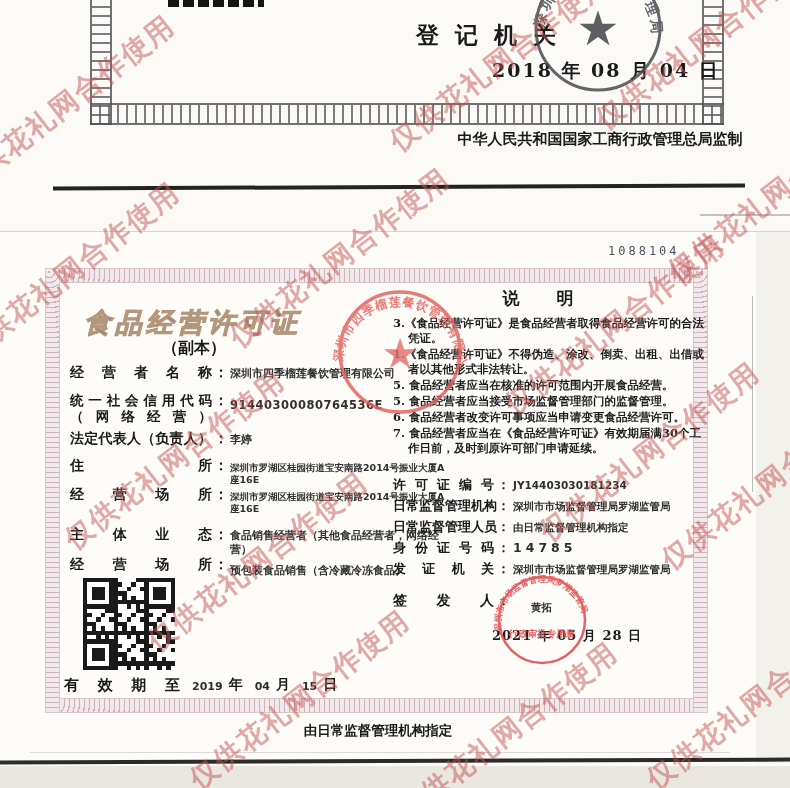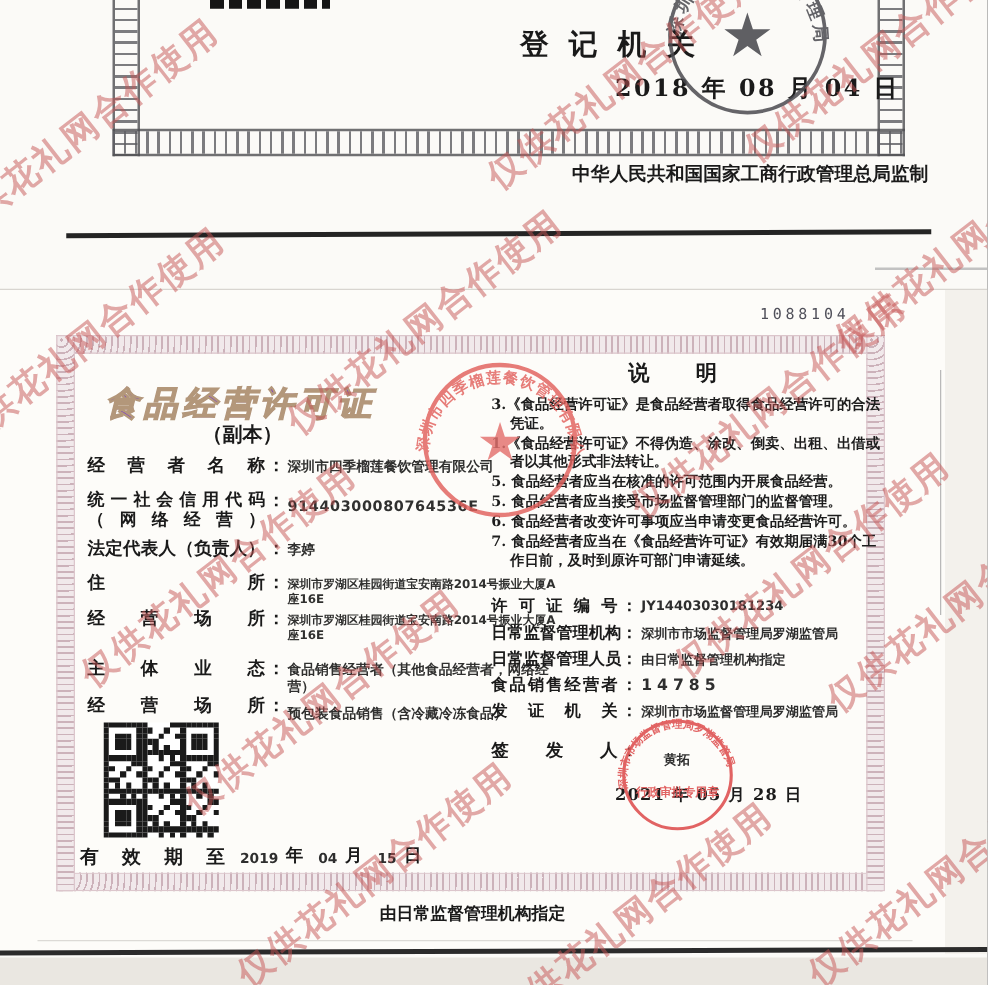--- a/index.html
+++ b/index.html
@@ -463,21 +463,21 @@
       <span class="rlabel">日常监督管理机构</span>
       <span class="rcolon">：</span>
       <span class="rval">深圳市市场监督管理局罗湖监管局</span>
     </div>
     <div class="abs rrow" style="left:393px;top:518px">
       <span class="rlabel">日常监督管理人员</span>
       <span class="rcolon">：</span>
       <span class="rval">由日常监督管理机构指定</span>
     </div>
     <div class="abs rrow" style="left:393px;top:539px">
-      <span class="rlabel">食品销售经营者</span>
+      <span class="rlabel">身份证号码</span>
       <span class="rcolon">：</span>
       <span class="rval phone">14785</span>
     </div>
     <div class="abs rrow" style="left:393px;top:560px">
       <span class="rlabel">发证机关</span>
       <span class="rcolon">：</span>
       <span class="rval">深圳市市场监督管理局罗湖监管局</span>
     </div>
 
     <div class="abs rrow signer-row">

